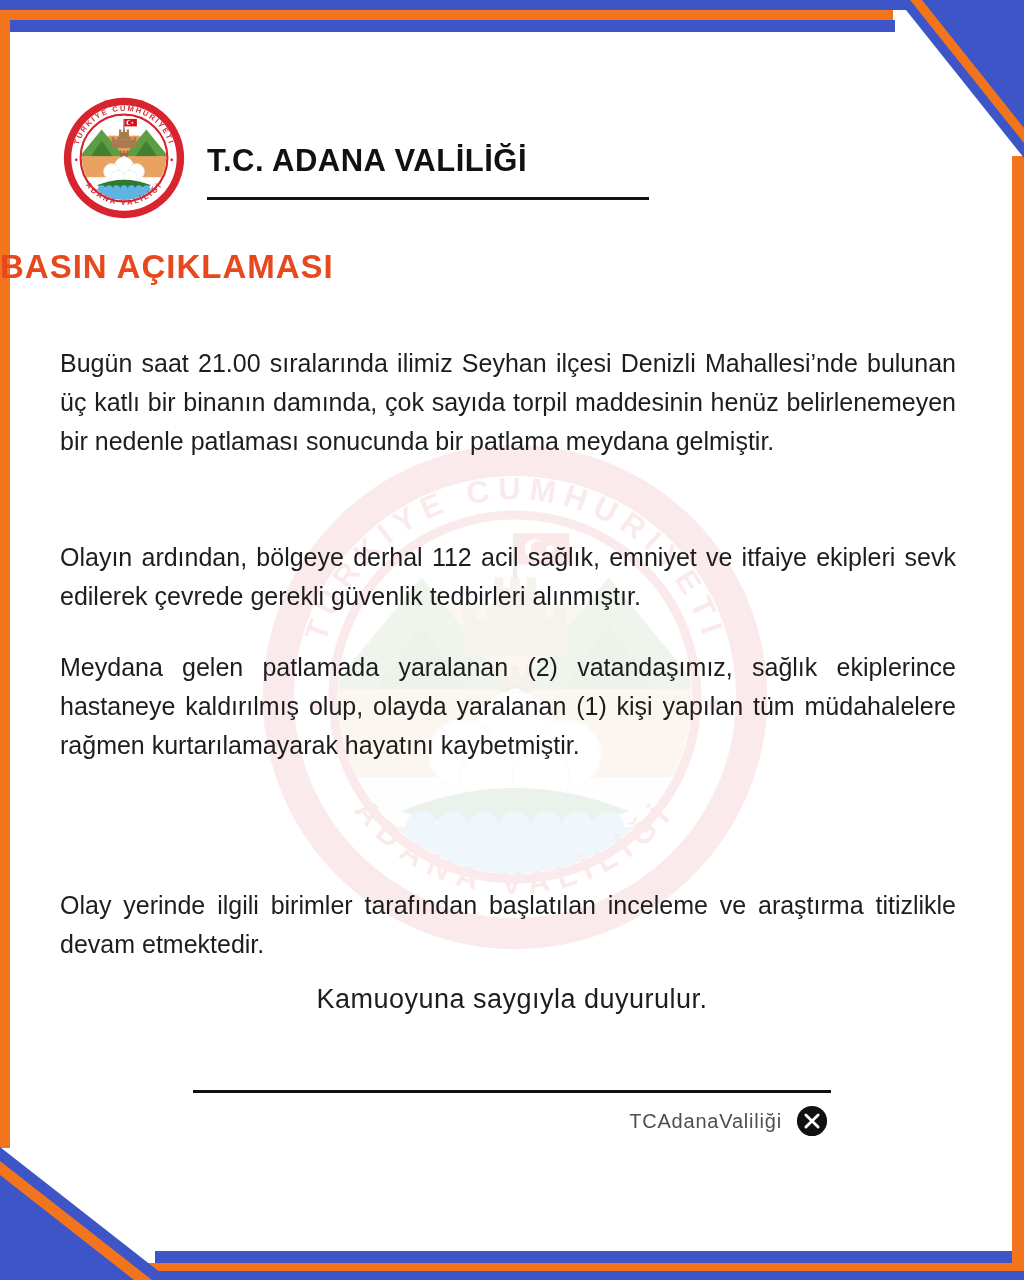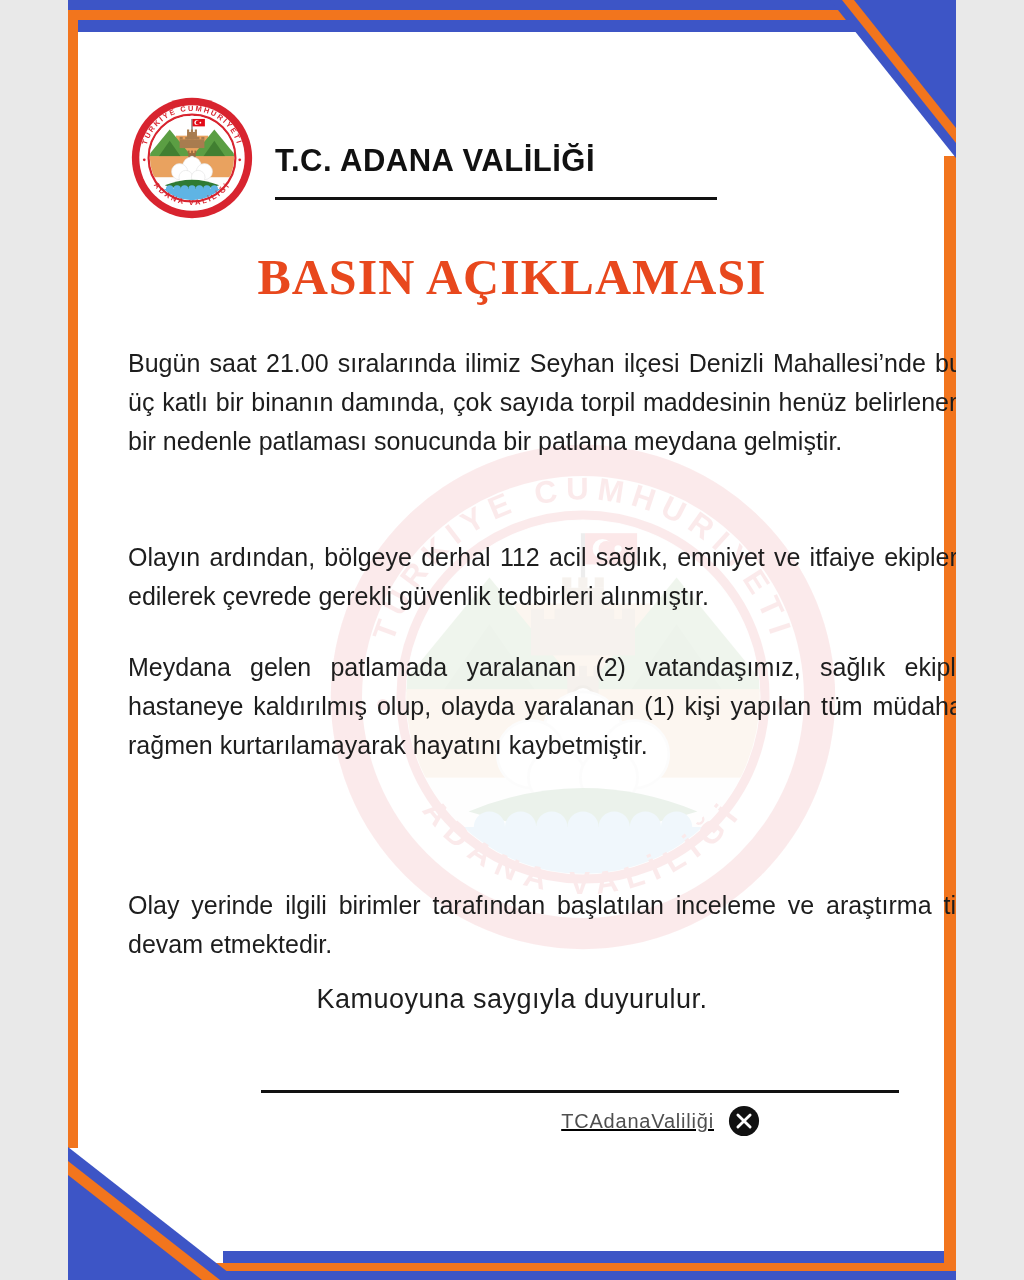--- a/index.html
+++ b/index.html
@@ -5,21 +5,21 @@
   :root{
     --blue:#3D55C6;
     --orange:#F2751D;
     --heading:#E8481D;
     --ink:#1d1d1d;
     --logo-red:#D8242F;
     --fgray:#4f4f4f;
   }
   html,body{margin:0;padding:0;background:#e9e9e9;}
   .page{
-    position:relative;width:888px;height:1280px;margin:0 auto;
+    position:relative;width:1024px;height:1280px;margin:0 auto;
     background:#ffffff;overflow:hidden;
     font-family:"Liberation Sans",sans-serif;
   }
   
   .bar-top-outer{position:absolute;top:0;left:0;right:0;height:10px;background:var(--blue);}
   .bar-top-orange{position:absolute;top:10px;left:0;width:893px;height:10px;background:var(--orange);}
   .bar-top-inner{position:absolute;top:20px;left:10px;width:885px;height:12px;background:var(--blue);}
   .strip-left{position:absolute;top:10px;left:0;width:10px;height:1138px;background:var(--orange);}
   .strip-right{position:absolute;top:156px;right:0;width:12px;height:1116px;background:var(--orange);}
   .bar-bottom-inner{position:absolute;top:1251px;left:155px;right:12px;height:12px;background:var(--blue);}
@@ -28,31 +28,31 @@
   .corner-tr{position:absolute;top:0;right:0;width:126px;height:158px;}
   .corner-bl{position:absolute;left:0;top:1147px;width:170px;height:133px;}
 
   
   .watermark{position:absolute;left:255px;top:437px;width:520px;height:520px;opacity:.09;pointer-events:none;}
 
   
   .logo{position:absolute;left:62px;top:96px;width:124px;height:124px;}
   .org-title{position:absolute;left:207px;top:143px;margin:0;font-size:31px;font-weight:bold;color:#111;letter-spacing:.5px;white-space:nowrap;}
   .title-underline{position:absolute;left:207px;top:197px;width:442px;height:3px;background:#111;}
-  .heading{position:absolute;left:0;right:0;top:248px;margin:0;text-align:center;font-size:50px;font-weight:bold;color:var(--heading);letter-spacing:1px;font-family:Liberation Serif, serif;}
+  .heading{position:absolute;left:0;right:0;top:248px;margin:0;text-align:left;font-size:33px;font-weight:bold;color:var(--heading);letter-spacing:1px;}
 
   
   .para{position:absolute;left:60px;width:896px;margin:0;font-size:25px;line-height:39px;color:var(--ink);text-align:justify;}
   .p1{top:344px}.p2{top:538px}.p3{top:648px}.p4{top:886px}
   .closing{position:absolute;left:0;right:0;top:984px;margin:0;text-align:center;font-size:27px;color:var(--ink);letter-spacing:.5px;}
 
   
   .footer-divider{position:absolute;left:193px;top:1090px;width:638px;height:3px;background:#111;}
   .footer-left{position:absolute;left:196px;top:1104px;display:flex;flex-direction:column;gap:12px;}
-  .footer-right{position:absolute;right:196px;top:1104px;display:flex;flex-direction:column;gap:12px;align-items:flex-end;text-decoration:underline;}
+  .footer-right{position:absolute;right:196px;top:1104px;display:flex;flex-direction:column;gap:12px;align-items:flex-end;}
   .frow{display:flex;align-items:center;gap:18px;height:34px;cursor:pointer;}
   .frow-r{display:flex;align-items:center;gap:14px;height:34px;justify-content:flex-end;cursor:pointer;}
   .ftext{font-size:20px;color:var(--fgray);letter-spacing:.8px;white-space:nowrap;}
   .icon{flex:0 0 auto;display:block;}
 </style>
 </head>
 <body>
 
 <svg width="0" height="0" style="position:absolute" aria-hidden="true">
   <defs>

